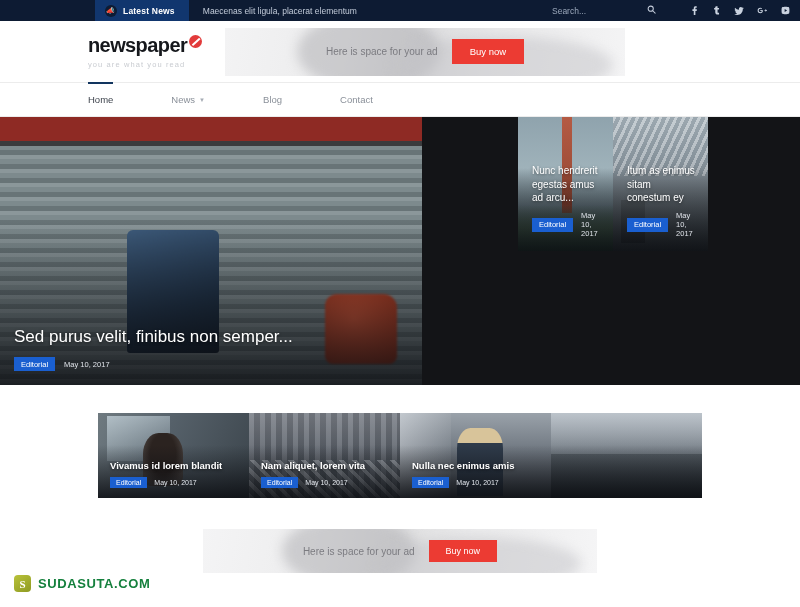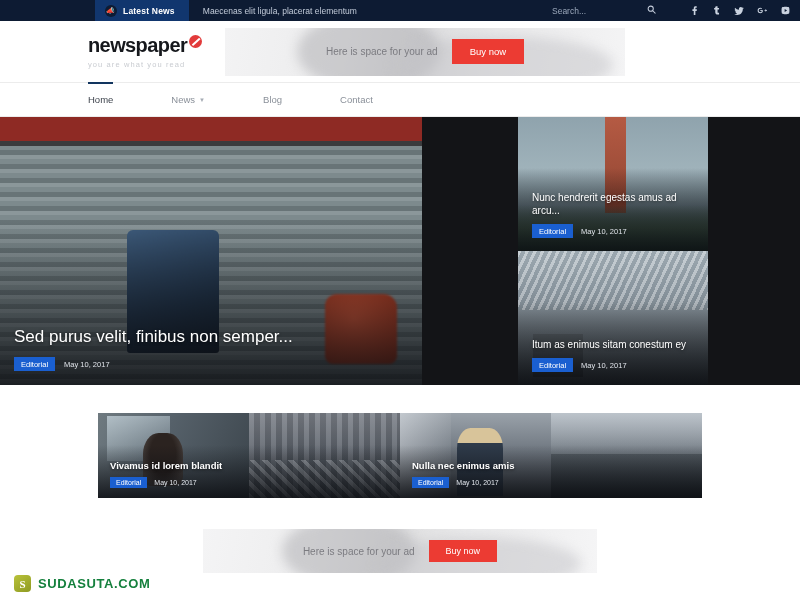--- a/index.html
+++ b/index.html
@@ -387,21 +387,21 @@
         <div class="hero-title">Sed purus velit, finibus non semper...</div>
         <div class="meta-row">
           <span class="cat-badge">Editorial</span>
           <span class="date-text">May 10, 2017</span>
         </div>
       </div>
     </div>
 
     <div style="width:96px;background:#131417;"></div>
 
-    <div style="display:flex;flex-direction:column;width:190px;">
+    <div style="display:flex;flex-direction:row;width:190px;">
       <div class="hero-side" style="height:134px;">
         <div class="ph ph-bridge"></div>
         <div class="grad-bottom"></div>
         <div class="side-caption">
           <div class="side-title">Nunc hendrerit egestas amus ad arcu...</div>
           <div class="side-meta">
             <span class="cat-badge">Editorial</span>
             <span class="date-text">May 10, 2017</span>
           </div>
         </div>
@@ -432,20 +432,27 @@
         <div class="mini-meta">
           <span class="mini-badge">Editorial</span>
           <span class="mini-date">May 10, 2017</span>
         </div>
       </div>
     </div>
 
     <div class="mini-card">
       <div class="ph ph-market"></div>
       <div class="grad-bottom"></div>
+      <div class="mini-caption">
+        <div class="mini-title">Nam aliquet, lorem vita</div>
+        <div class="mini-meta">
+          <span class="mini-badge">Editorial</span>
+          <span class="mini-date">May 10, 2017</span>
+        </div>
+      </div>
     </div>
 
     <div class="mini-card">
       <div class="ph ph-street"></div>
       <div class="grad-bottom"></div>
       <div class="mini-caption">
         <div class="mini-title">Nulla nec enimus amis</div>
         <div class="mini-meta">
           <span class="mini-badge">Editorial</span>
           <span class="mini-date">May 10, 2017</span>

